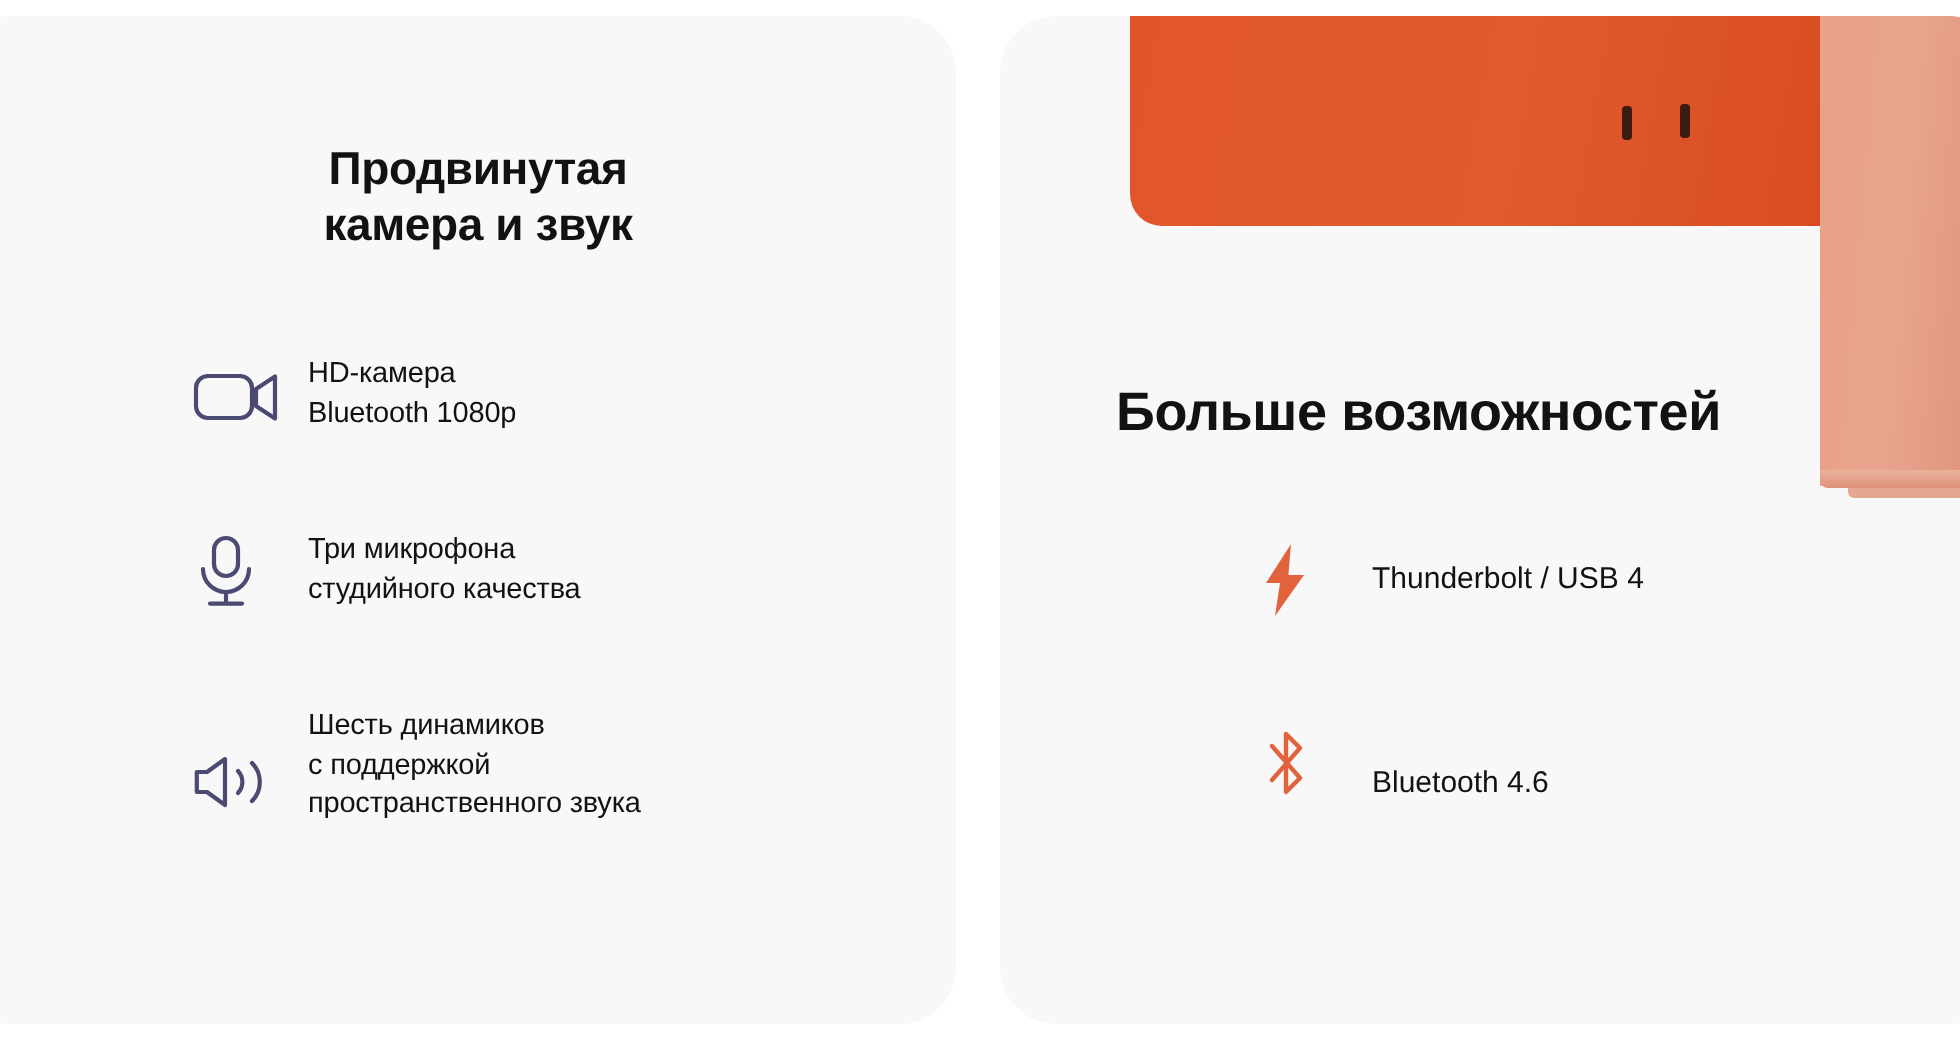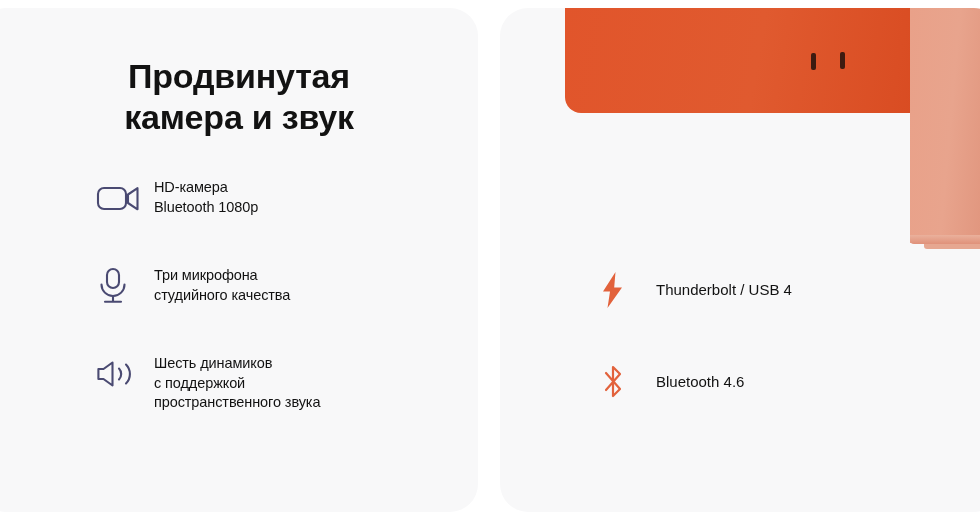--- a/index.html
+++ b/index.html
@@ -38,43 +38,43 @@
   .left-inner {
     position: absolute;
     left: 22px;
     top: 0;
     width: 478px;
     height: 504px;
   }
   .heading-left {
     position: absolute;
     left: 0;
-    top: 48px;
+    top: 62px;
     width: 478px;
     text-align: center;
-    font-size: 34px;
+    font-size: 23px;
     line-height: 1.22;
     font-weight: 700;
     letter-spacing: -0.2px;
     color: #121212;
     white-space: pre-line;
   }
 
   .feature-list-left {
     position: absolute;
     left: 96px;
     top: 168px;
     width: 370px;
   }
   .feature {
     display: flex;
     align-items: flex-start;
     margin-bottom: 40px;
   }
-  .feature:last-child { margin-bottom: 0; }
+  .feature:last-child { margin-bottom: 0; align-items: flex-end; }
 
   .feature-icon {
     flex: 0 0 58px;
     width: 58px;
     height: 44px;
     display: flex;
     align-items: center;
     justify-content: flex-start;
   }
   .feature-text {
@@ -157,21 +157,21 @@
     color: #121212;
     white-space: nowrap;
   }
 
   .feature-list-right {
     position: absolute;
     left: 98px;
     top: 262px;
     width: 380px;
   }
-  .feature-right { margin-bottom: 52px; align-items: center; }
+  .feature-right { margin-bottom: 52px; align-items: center; margin-left: 30px; }
   .feature-right .feature-icon { height: 40px; }
   .feature-right .feature-text {
     font-size: 15px;
     font-weight: 500;
     padding-top: 0;
     color: #121212;
   }
 
   .wifi-label {
     font-family: "Liberation Sans", sans-serif;
@@ -240,20 +240,21 @@
       <div>
         <div class="imac-screen">
           <div class="imac-port p1"></div>
           <div class="imac-port p2"></div>
         </div>
         <div class="imac-side"></div>
         <div class="imac-side-foot"></div>
         <div class="imac-side-foot2"></div>
       </div>
 
+      <div class="heading-right">Больше возможностей</div>
 
       <div class="feature-list-right">
 
         <div class="feature feature-right">
           <div class="feature-icon">
             <svg width="30" height="38" viewBox="0 0 30 38" fill="none">
               <path d="M17.5 1 L5 20.5 H12 L9.5 37 L24 16.5 H16.2 Z" fill="#e2623c"></path>
             </svg>
           </div>
           <div class="feature-text">Thunderbolt / USB 4</div>

